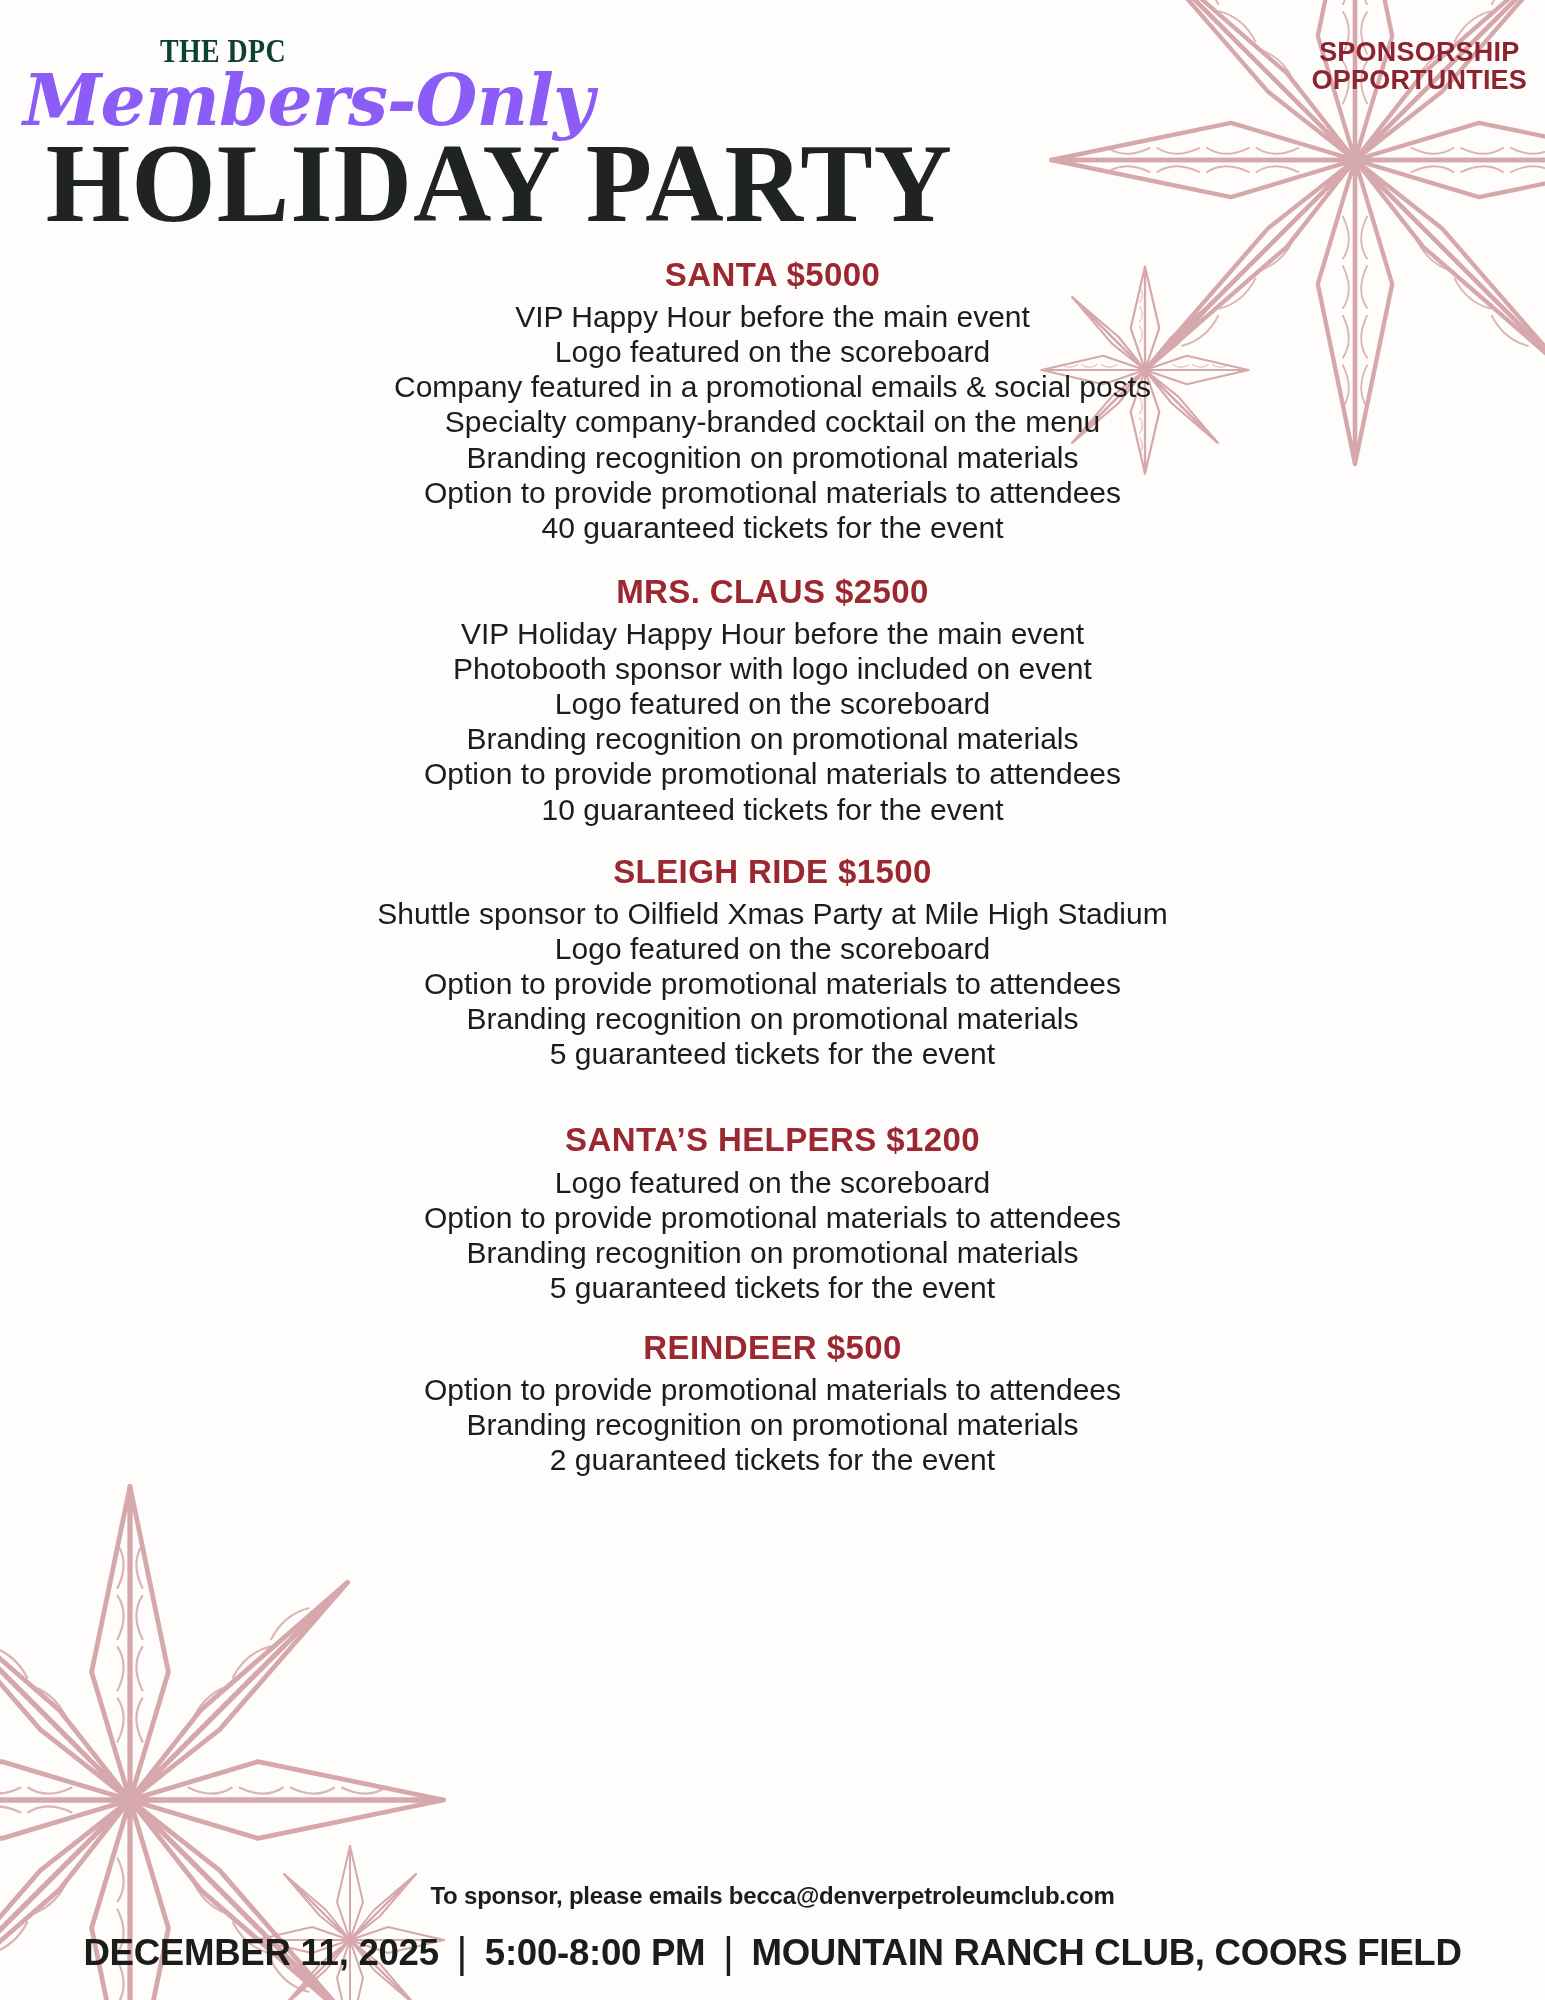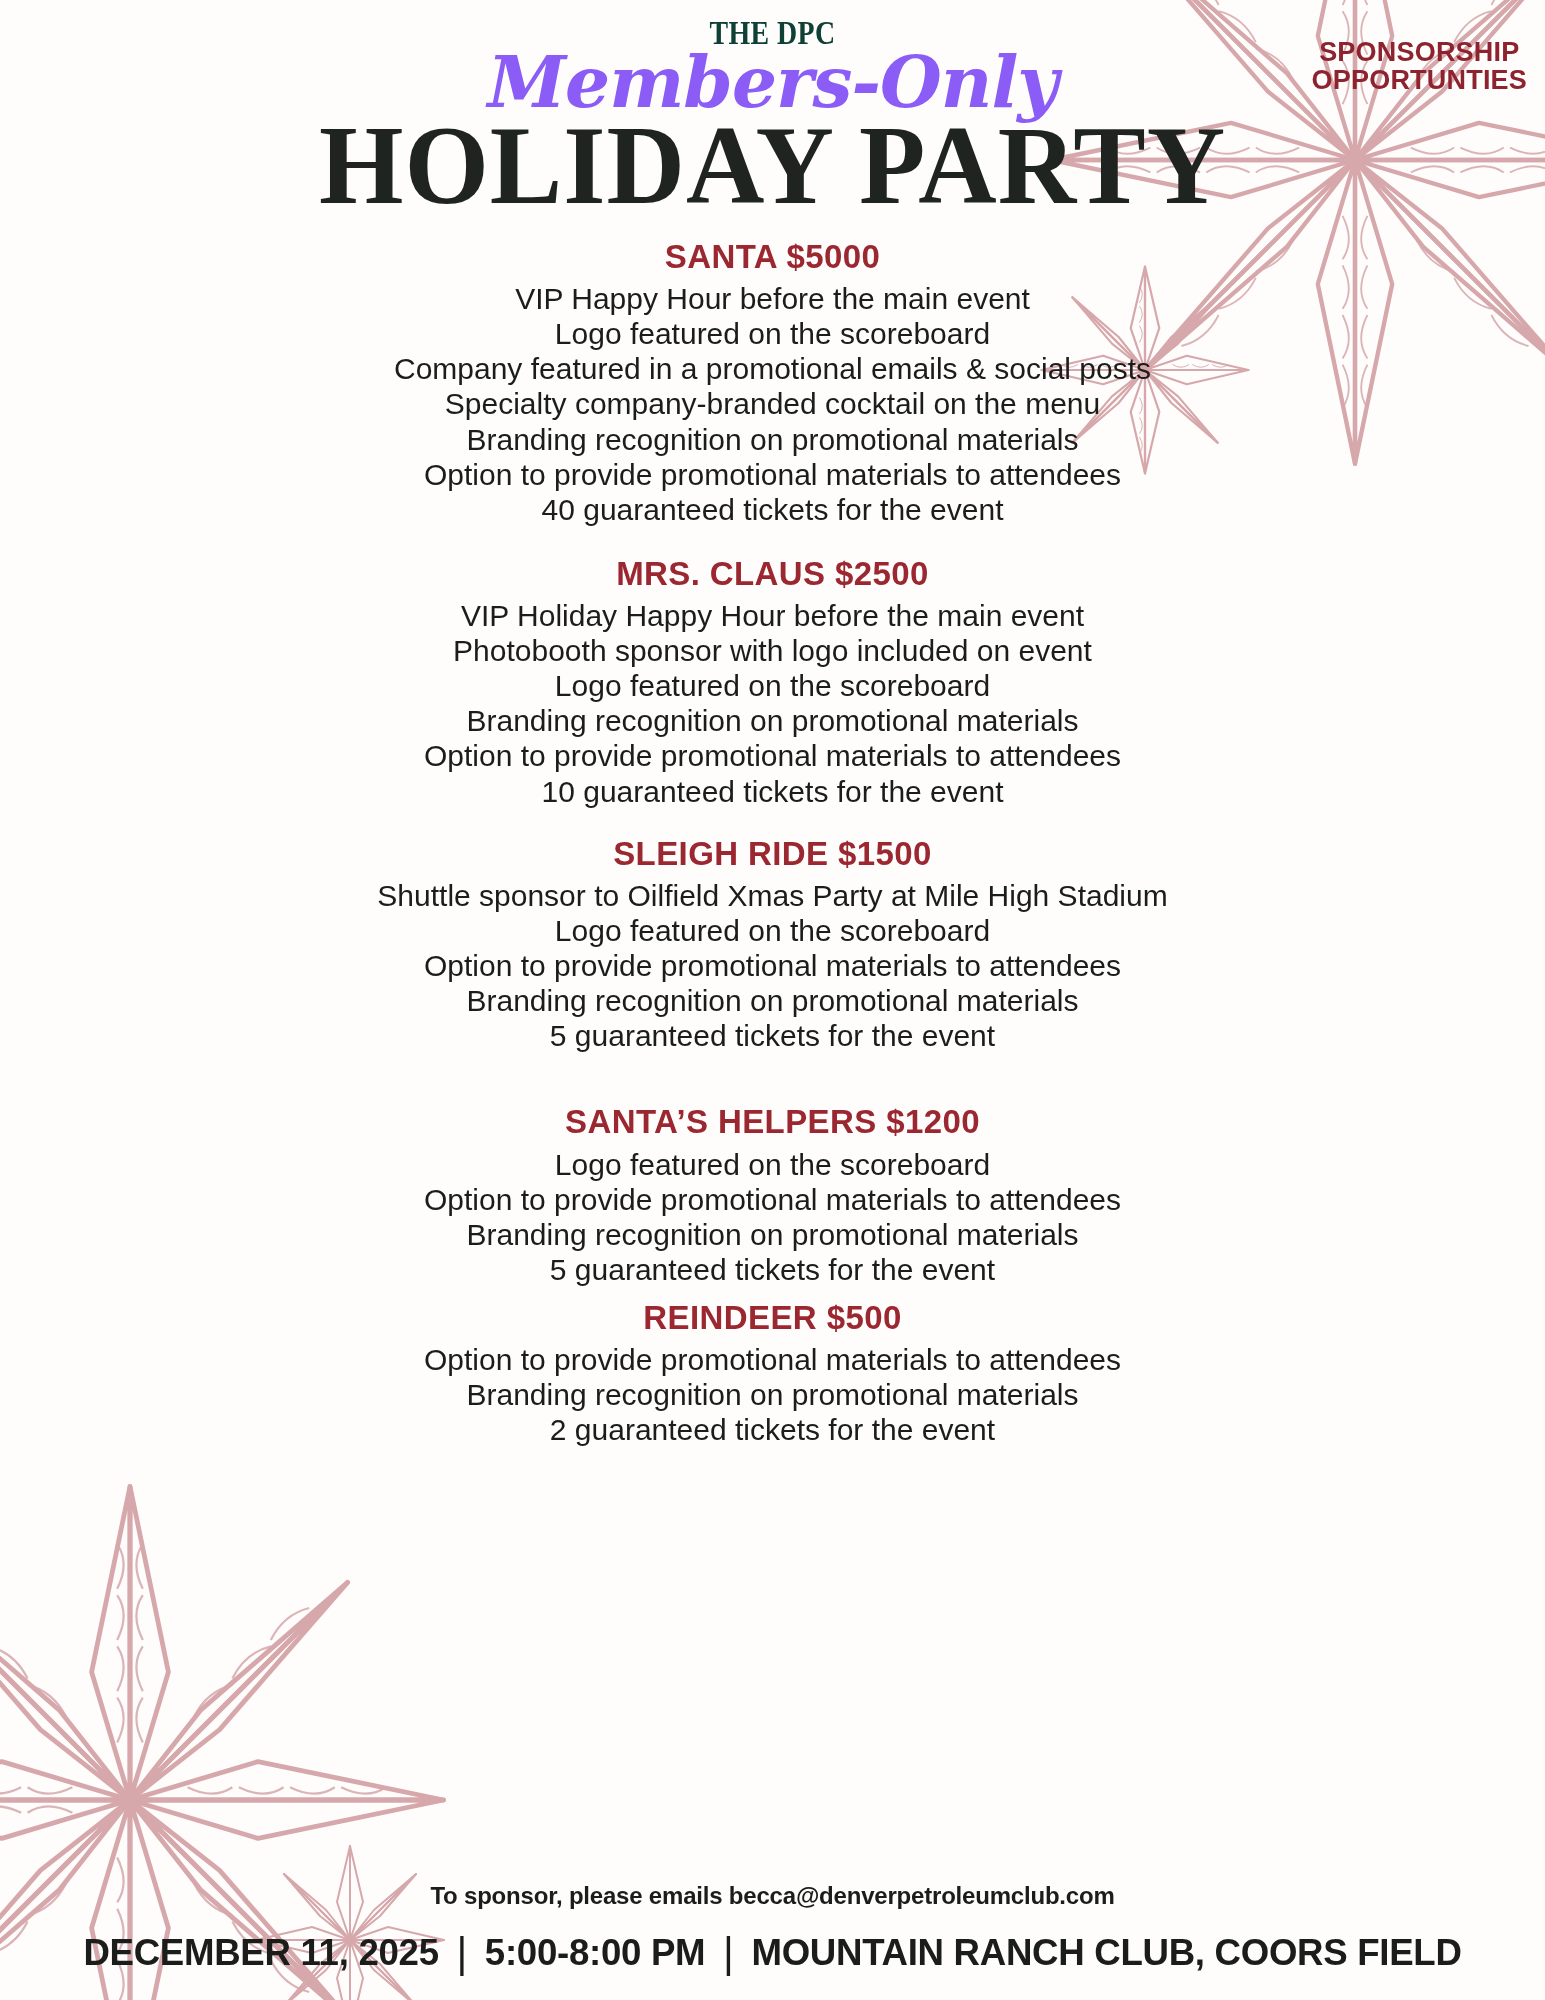--- a/index.html
+++ b/index.html
@@ -24,22 +24,22 @@
   }
   .star-tr-big { top: -150px; right: -120px; width: 620px; height: 620px; }
   .star-tr-small { top: 260px; right: 290px; width: 220px; height: 220px; }
   .star-bl-big { bottom: -120px; left: -190px; width: 640px; height: 640px; }
   .star-bl-small { bottom: -40px; left: 250px; width: 200px; height: 200px; }
 
   
   .header {
     position: relative;
     z-index: 2;
-    text-align: center;
-    padding-top: 16px;
+    padding-top: 34px;
+    margin-left: 23px;
   }
   .kicker {
     font-family: "Liberation Serif", serif;
     font-weight: bold;
     color: #0f4035;
     font-size: 34px;
     letter-spacing: 0.5px;
     line-height: 1;
     transform: scaleX(0.82);
     margin: 0;
@@ -99,21 +99,21 @@
   .tier-benefits li {
     font-size: 30px;
     color: #1b1d1a;
     line-height: 1.17;
     font-weight: 400;
   }
 
   .tier-santa { margin-bottom: 26px; }
   .tier-mrsclaus { margin-bottom: 24px; }
   .tier-sleigh { margin-bottom: 48px; }
-  .tier-helpers { margin-bottom: 10px; }
+  .tier-helpers { margin-bottom: 22px; }
   .tier-reindeer { margin-bottom: 0; }
 
   
   .footer {
     position: absolute;
     left: 0;
     right: 0;
     bottom: 0;
     z-index: 3;
   }

